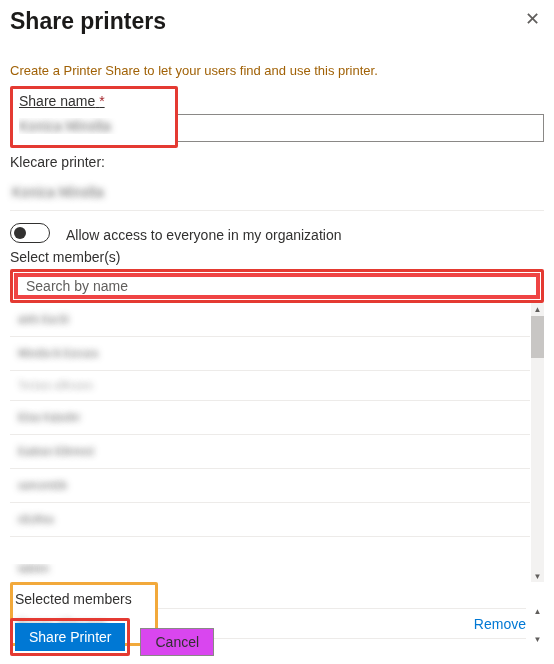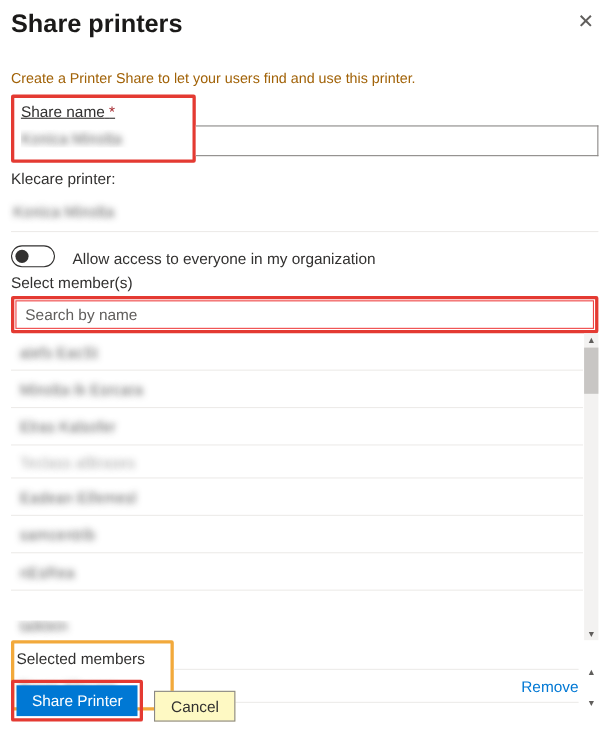--- a/index.html
+++ b/index.html
@@ -40,21 +40,21 @@
     .toggle {
       width: 40px; height: 20px; border: 1px solid #323130; border-radius: 10px;
       background: #fff; position: relative; cursor: pointer;
     }
     .toggle-knob {
       width: 12px; height: 12px; border-radius: 50%; background: #323130;
       position: absolute; top: 3px; left: 3px;
     }
     .search-wrap { border: 3px solid #e43a32; border-radius: 2px; padding: 1px; margin-bottom: 0; }
     .search-input {
-      width: 100%; height: 26px; border: 1px solid #ef4444;
+      width: 100%; height: 26px; border: 4px solid #ef4444;
       padding: 0 8px; font-size: 14px; color: #6d28d9; outline: none;
     }
     .search-input::placeholder { color: #605e5c; }
     .member-list {
       position: relative;
       border-right: 14px solid transparent;
     }
     .scrollbar-track {
       position: absolute; right: -14px; top: 0; width: 13px; height: 100%;
       background: #f3f2f1;
@@ -63,21 +63,21 @@
       position: absolute; right: -14px; top: 0; width: 13px; height: 42px;
       background: #c8c6c4;
     }
     .scrollbar-arrow {
       position: absolute; right: -14px; width: 13px; height: 14px;
       display: flex; align-items: center; justify-content: center;
       font-size: 8px; color: #605e5c; cursor: pointer;
     }
     .member-row {
       height: 34px; line-height: 34px; padding: 0 8px;
-      border-bottom: 1px solid #edebe9; font-size: 14px;
+      border-bottom: 1px solid #edebe9; font-size: 10px;
       cursor: pointer;
     }
     .selected-members-block {
       border: 3px solid #f2a93b; border-radius: 2px;
       padding: 2px 4px 4px 0; margin-top: 0px;
       position: relative;
     }
     .selected-members-header { font-size: 14px; padding: 4px 2px; }
     .selected-member-row {
       display: flex; justify-content: space-between; align-items: center;
@@ -88,21 +88,21 @@
       position: absolute; bottom: 8px; left: 10px;
       display: flex; gap: 10px; align-items: flex-end;
     }
     .primary-btn-wrap { border: 3px solid #e43a32; border-radius: 2px; padding: 2px; }
     .primary-btn {
       background: #0078d4; color: #fff; border: none;
       height: 28px; padding: 0 14px; font-size: 14px; cursor: pointer;
       font-family: inherit;
     }
     .secondary-btn {
-      background: #fef9c3; color: #323130; border: 1px solid #8a8886;
+      background: #d946ef; color: #323130; border: 1px solid #8a8886;
       height: 28px; padding: 0 14px; font-size: 14px; cursor: pointer;
       font-family: inherit;
     }
   </style>
 </head>
 <body>
 
 <div class="header">
   <div class="title">Share printers</div>
   <div class="close">✕</div>
@@ -139,22 +139,22 @@
 </div>
 
 <div class="member-list">
   <div class="scrollbar-track"></div>
   <div class="scrollbar-arrow" style="top:-1px;">▲</div>
   <div class="scrollbar-thumb" style="top:13px;"></div>
   <div class="scrollbar-arrow" style="bottom:-1px;">▼</div>
 
   <div class="member-row blurred">aiefs EacSt</div>
   <div class="member-row blurred">Minolta Ik Esrcara</div>
+  <div class="member-row blurred-light" style="height:30px;line-height:30px;">Teclass alBrases</div>
   <div class="member-row blurred">Elras Kalsofer</div>
-  <div class="member-row blurred-light" style="height:30px;line-height:30px;">Teclass alBrases</div>
   <div class="member-row blurred">Eadean Eifemesl</div>
   <div class="member-row blurred">samcentrib</div>
   <div class="member-row blurred">nEsRea</div>
   <div class="member-row blurred" style="height:18px;line-height:10px;border-bottom:none;overflow:hidden;margin-top:27px;">taiklein</div>
 </div>
 
 <div style="position:relative;">
   <div class="selected-members-block" style="width:148px;">
     <div class="selected-members-header">Selected members</div>
     <div class="selected-member-row">

